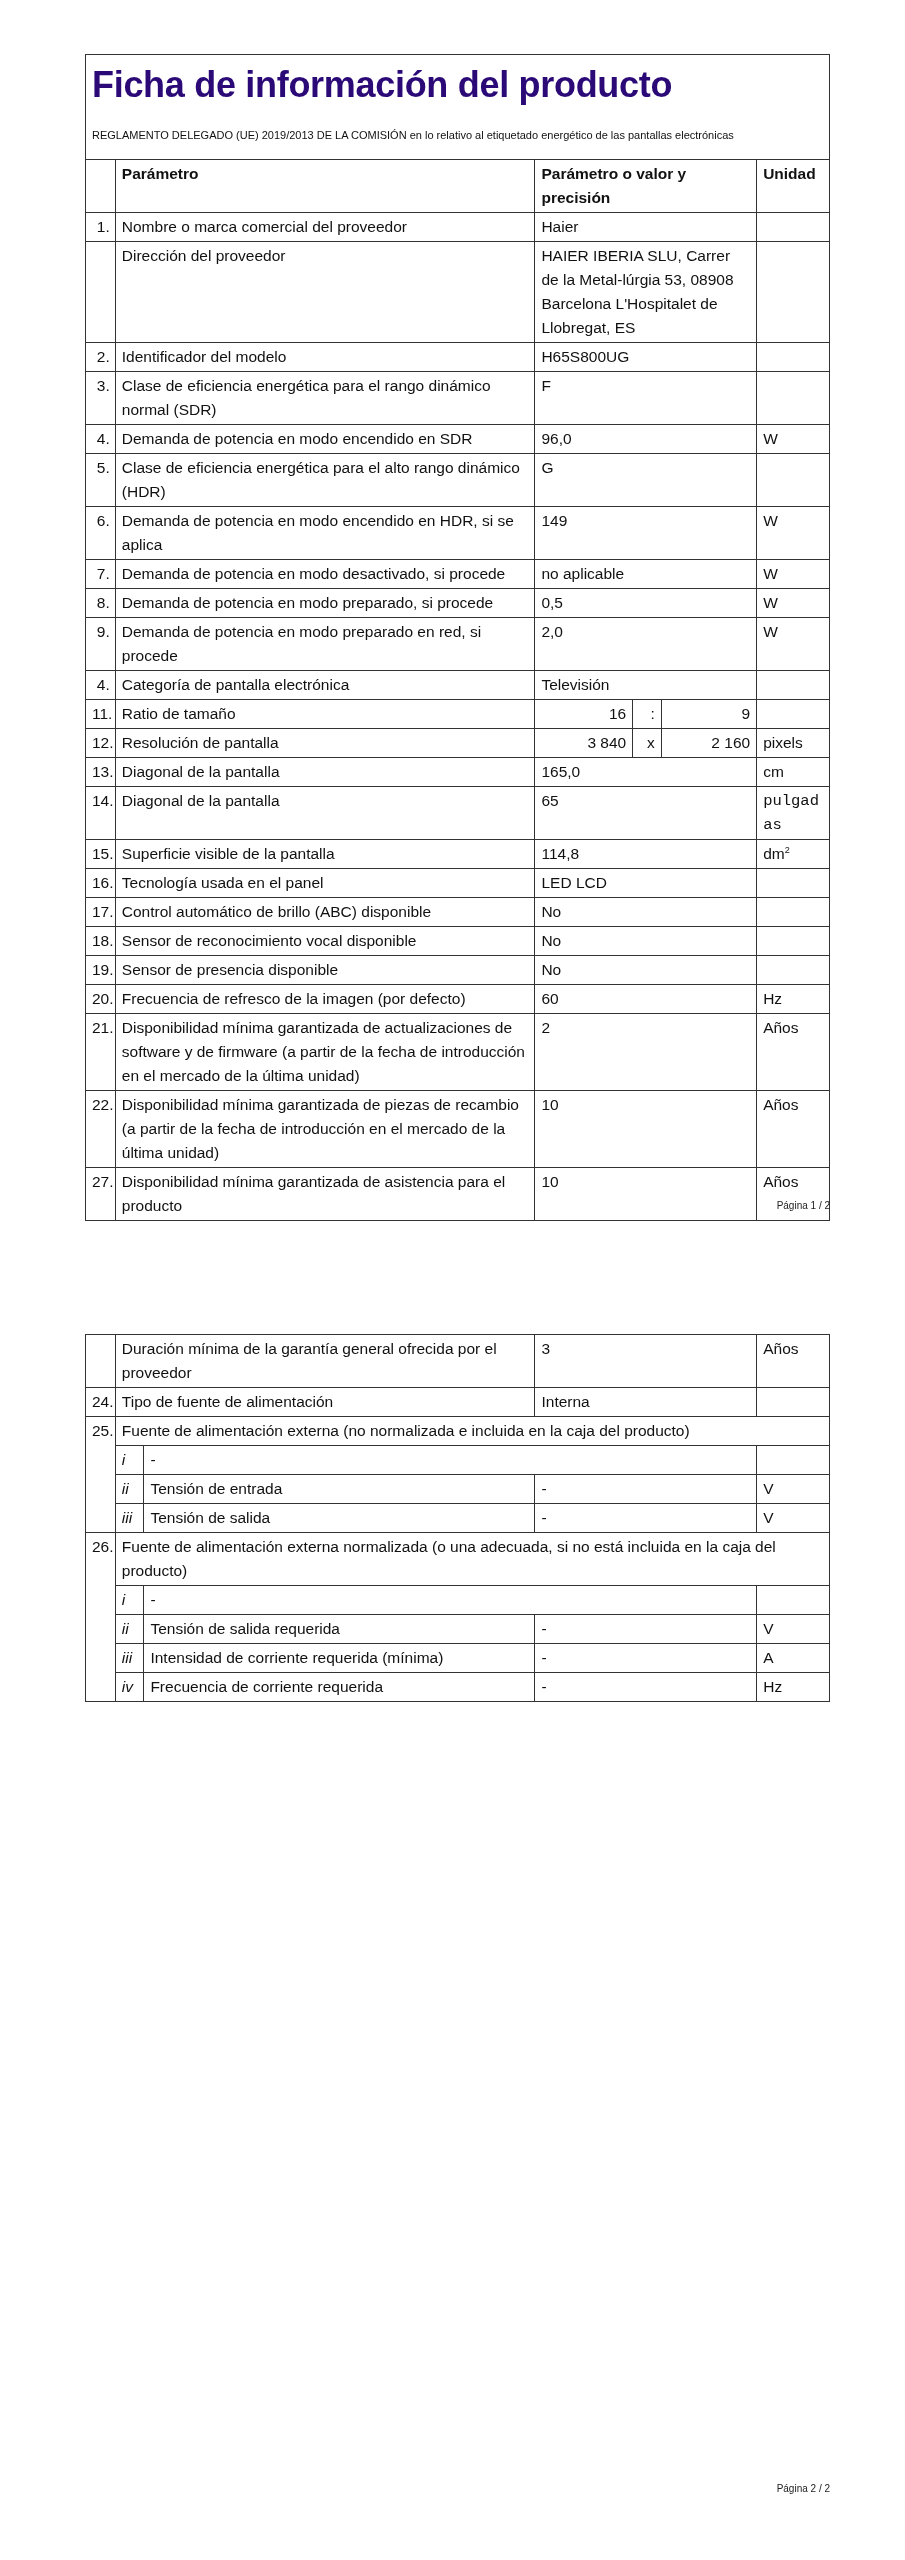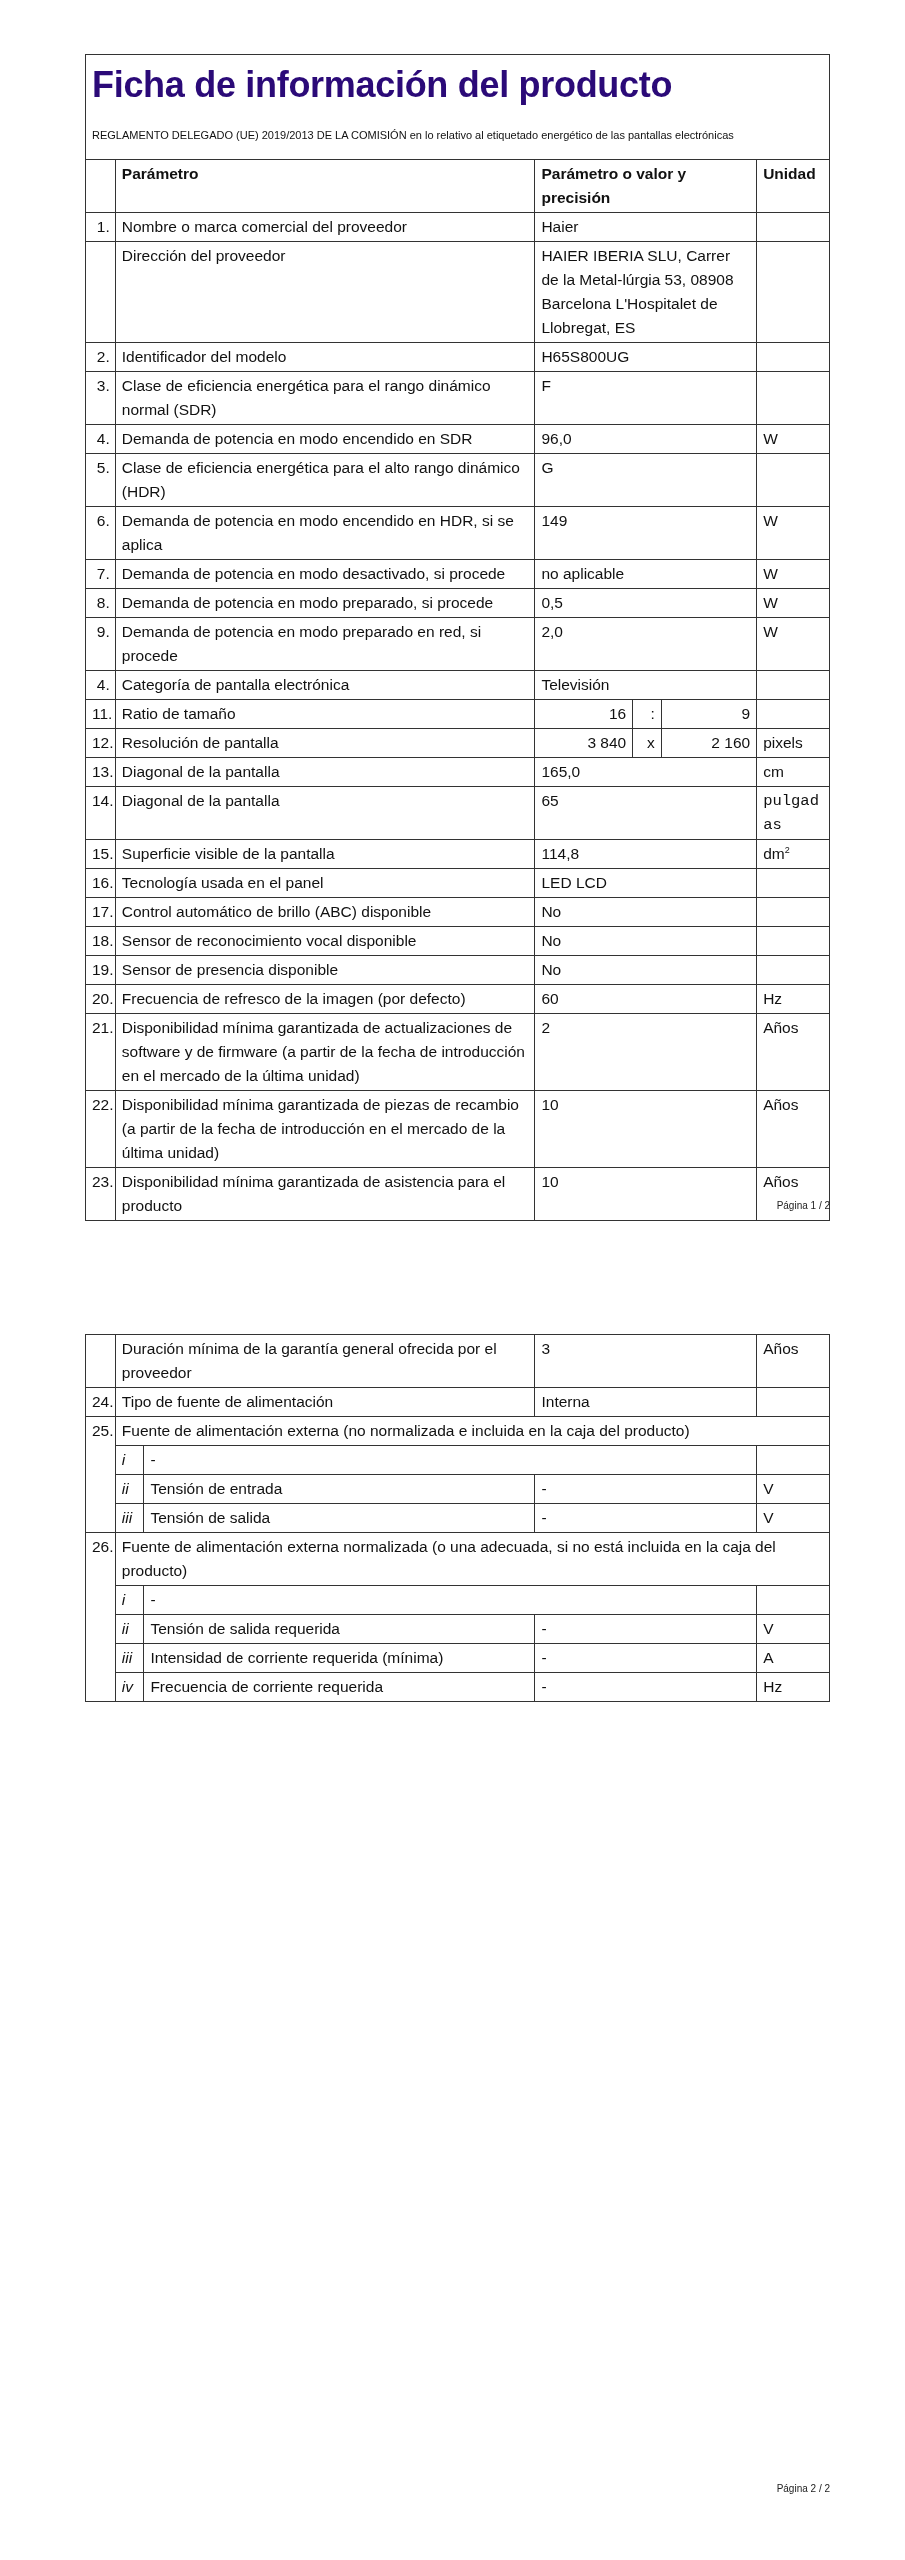--- a/index.html
+++ b/index.html
@@ -193,21 +193,21 @@
       <td colspan="3" class="val-r">2</td>
       <td>Años</td>
     </tr>
     <tr>
       <td class="num">22.</td>
       <td colspan="2">Disponibilidad mínima garantizada de piezas de recambio (a partir de la fecha de introducción en el mercado de la última unidad)</td>
       <td colspan="3" class="val-r">10</td>
       <td>Años</td>
     </tr>
     <tr>
-      <td class="num">23.</td>
+      <td class="num">27.</td>
       <td colspan="2">Disponibilidad mínima garantizada de asistencia para el producto</td>
       <td colspan="3" class="val-r">10</td>
       <td>Años</td>
     </tr>
   </tbody>
     </table>
   <div class="footer">Página 1 / 2</div>
 </div>
 
 <div class="page page2">

